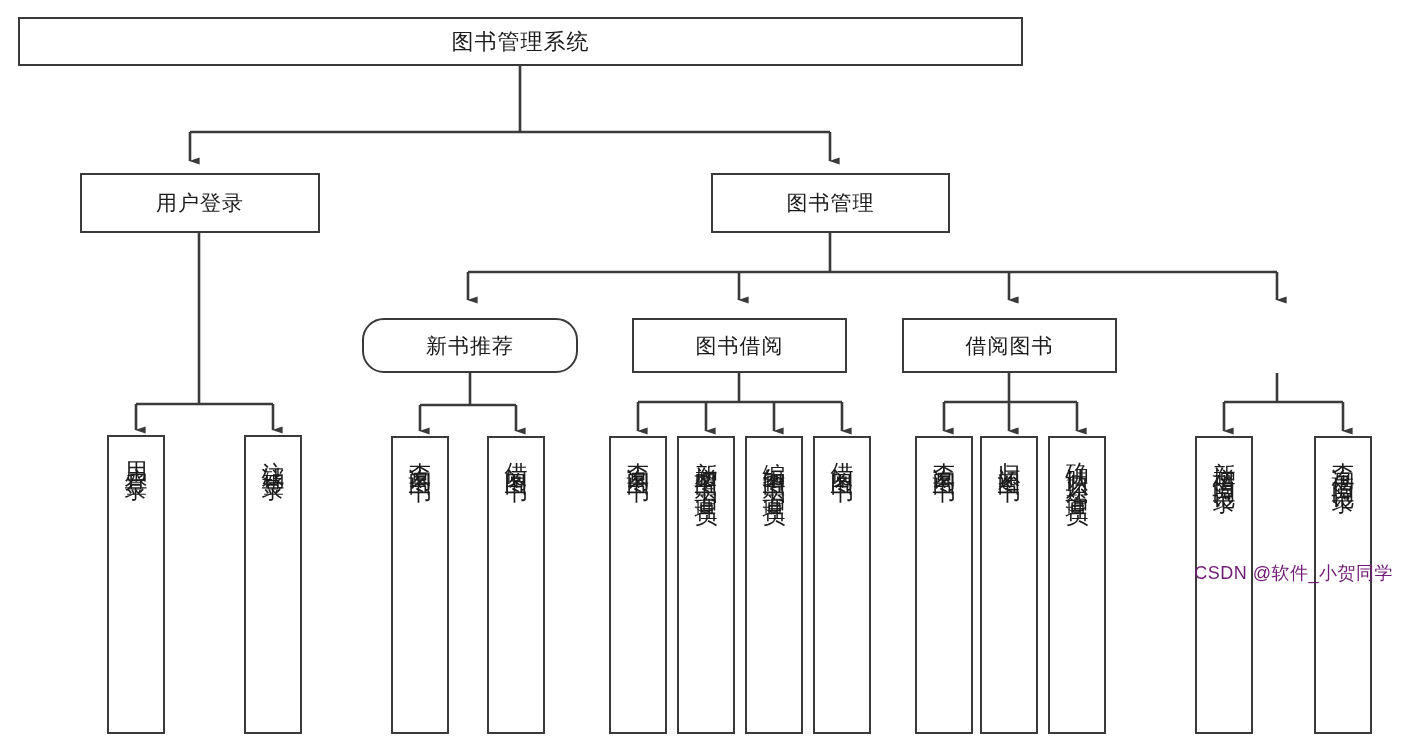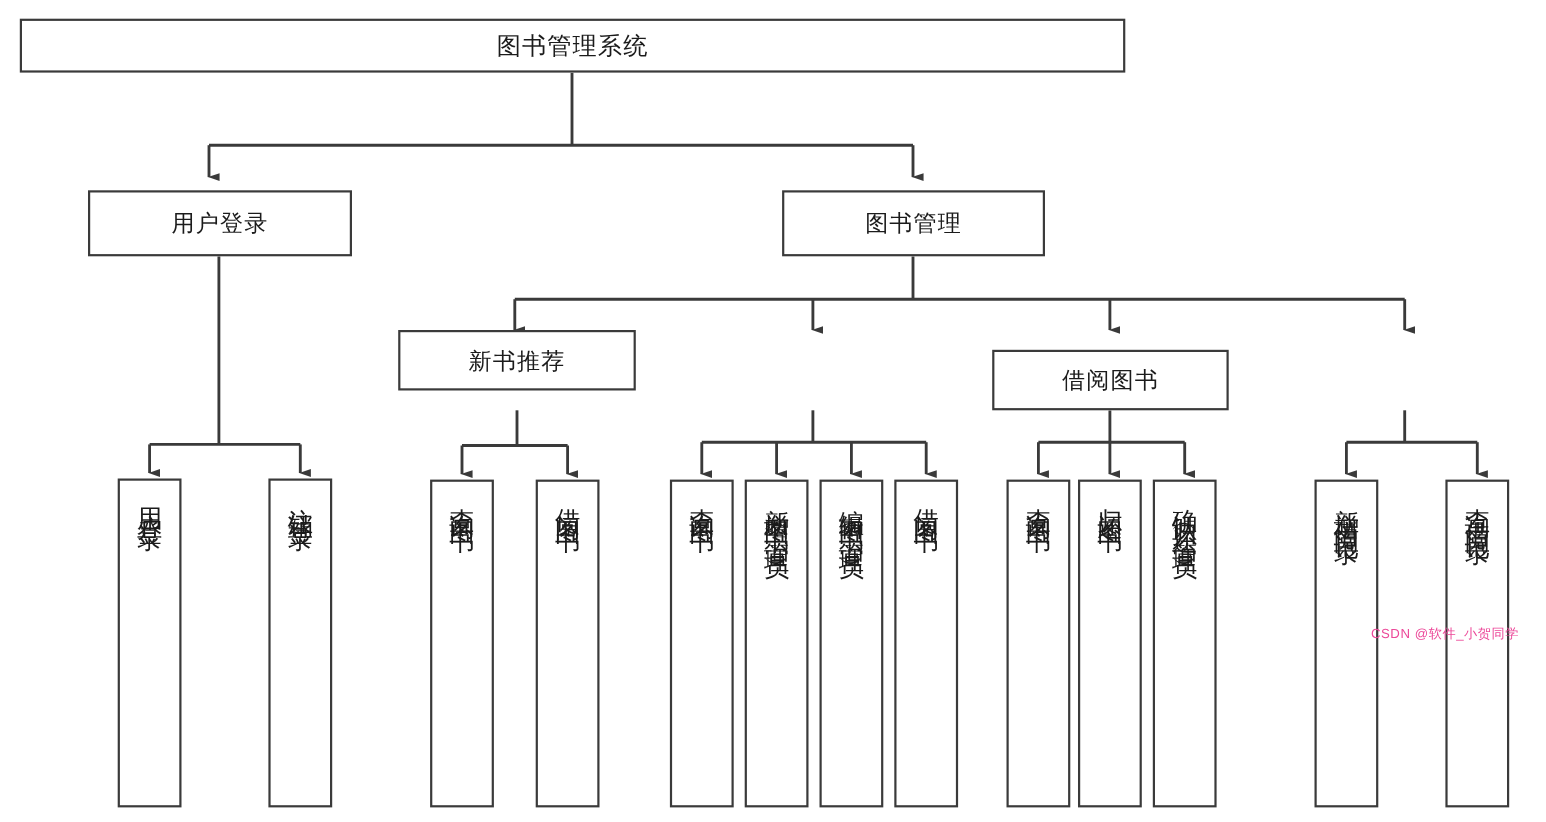--- a/index.html
+++ b/index.html
@@ -42,24 +42,24 @@
     font-size:23px;
     line-height:1.0;
     letter-spacing:6px;
     white-space:nowrap;
     display:block;
   }
   .node.leaf.mid .label{ padding-top:0px; }
 
   .watermark{
     position:absolute;
-    right:24px;
+    right:12px;
     bottom:6px;
-    font-size:12px;
-    color:#ec4899;
+    font-size:18px;
+    color:#701a75;
     letter-spacing:0.5px;
     white-space:nowrap;
     pointer-events:none;
   }
 </style>
 </head>
 <body>
 
 <div id="canvas">
 
@@ -118,24 +118,27 @@
   </div>
 
   <div class="node lvl2" style="left:80px;top:173px;width:240px;height:60px;">
     <span class="label">用户登录</span>
   </div>
 
   <div class="node lvl2" style="left:711px;top:173px;width:239px;height:60px;">
     <span class="label">图书管理</span>
   </div>
 
-  <div class="node lvl3" style="left:362px;top:300px;width:216px;height:55px;">
+  <div class="node lvl3" style="left:362px;top:318px;width:216px;height:55px;border-radius:22px;">
     <span class="label">新书推荐</span>
   </div>
 
+  <div class="node lvl3" style="left:632px;top:318px;width:215px;height:55px;">
+    <span class="label">图书借阅</span>
+  </div>
 
   <div class="node lvl3" style="left:902px;top:318px;width:215px;height:55px;">
     <span class="label">借阅图书</span>
   </div>
 
 
   <div class="node leaf" style="left:107px;top:435px;width:58px;height:299px;">
     <span class="label">用户登录</span>
   </div>
   <div class="node leaf" style="left:244px;top:435px;width:58px;height:299px;">

